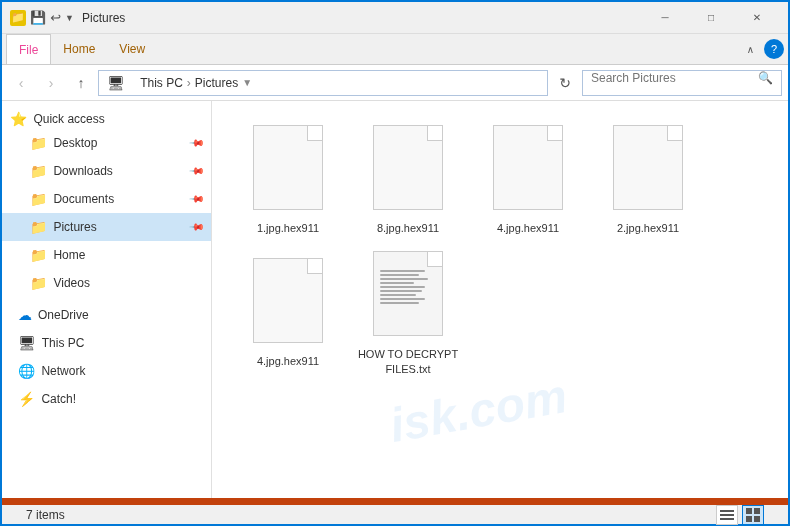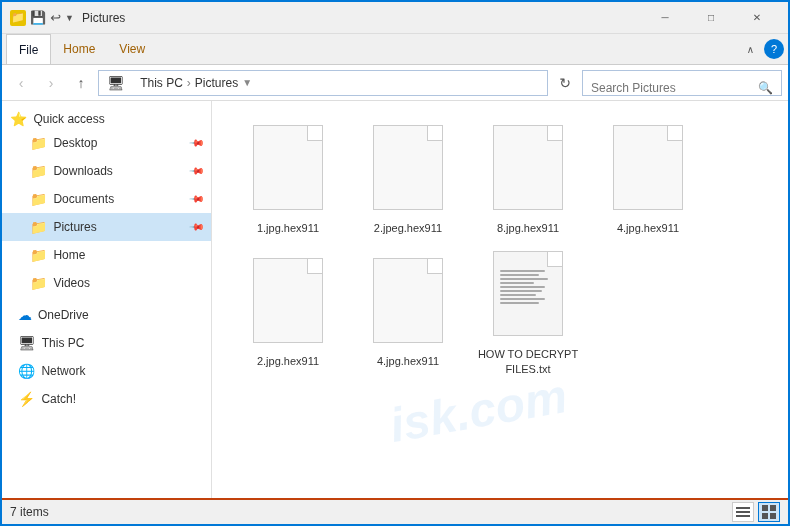--- a/index.html
+++ b/index.html
@@ -76,21 +76,21 @@
       height: 30px;
       display: flex; align-items: center;
       font-size: 12px;
       cursor: pointer;
       color: #a16207;
     }
     .ribbon-tab.active {
       background: #fff;
       border: 1px solid #ccc;
       border-bottom: none;
-      color: #0f172a;
+      color: #ec4899;
     }
     .ribbon-chevron {
       margin-left: auto;
       display: flex; align-items: center; gap: 4px;
     }
     
     .address-bar {
       display: flex;
       align-items: center;
       height: 36px;
@@ -127,21 +127,21 @@
     .refresh-btn {
       width: 26px; height: 26px;
       display: flex; align-items: center; justify-content: center;
       cursor: pointer; color: #555; font-size: 14px; border-radius: 3px;
     }
     .search-box {
       width: 200px;
       height: 26px;
       border: 1px solid #b0c4de;
       display: flex;
-      align-items: flex-end;
+      align-items: flex-start;
       padding: 0 8px;
       font-size: 12px;
       color: #888;
       background: #fff;
     }
     .search-box input {
       border: none; outline: none; background: transparent;
       font-size: 12px; color: #333; width: 100%;
     }
     
@@ -253,24 +253,24 @@
       font-size: 11px;
       color: #333;
       text-align: center;
       word-break: break-word;
       line-height: 1.3;
     }
     
     .status-bar {
       height: 26px;
       background: #f0f0f0;
-      border-top: 2px solid #c2410c;
-      display: flex;
-      align-items: center;
-      padding: 0 8px;
+      border-top: 7px solid #c2410c;
+      display: flex;
+      align-items: center;
+      padding: 0 24px;
       font-size: 12px;
       color: #333;
       flex-shrink: 0;
     }
     .status-right {
       margin-left: auto;
       display: flex;
       gap: 4px;
     }
     .view-btn {
@@ -419,28 +419,20 @@
 
         <div class="file-item">
           <div class="file-icon">
             <div class="file-page">
               <div class="file-page-corner"></div>
             </div>
           </div>
           <span class="file-name">1.jpg.hex911</span>
         </div>
 
-        <div class="file-item">
-          <div class="file-icon">
-            <div class="file-page">
-              <div class="file-page-corner"></div>
-            </div>
-          </div>
-          <span class="file-name">2.jpeg.hex911</span>
-        </div>
 
         <div class="file-item">
           <div class="file-icon">
             <div class="file-page">
               <div class="file-page-corner"></div>
             </div>
           </div>
           <span class="file-name">8.jpg.hex911</span>
         </div>
 

